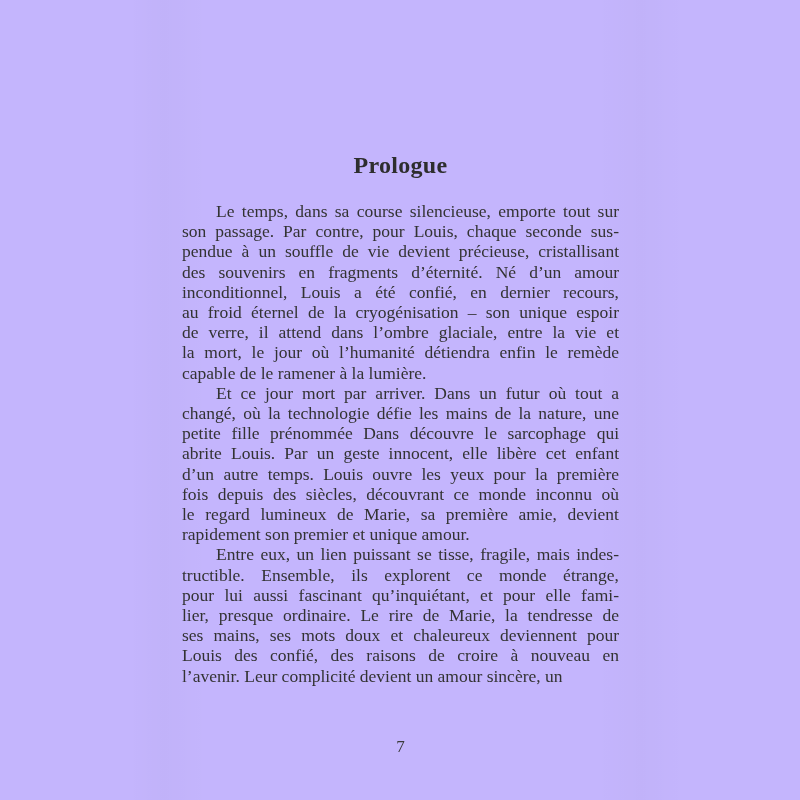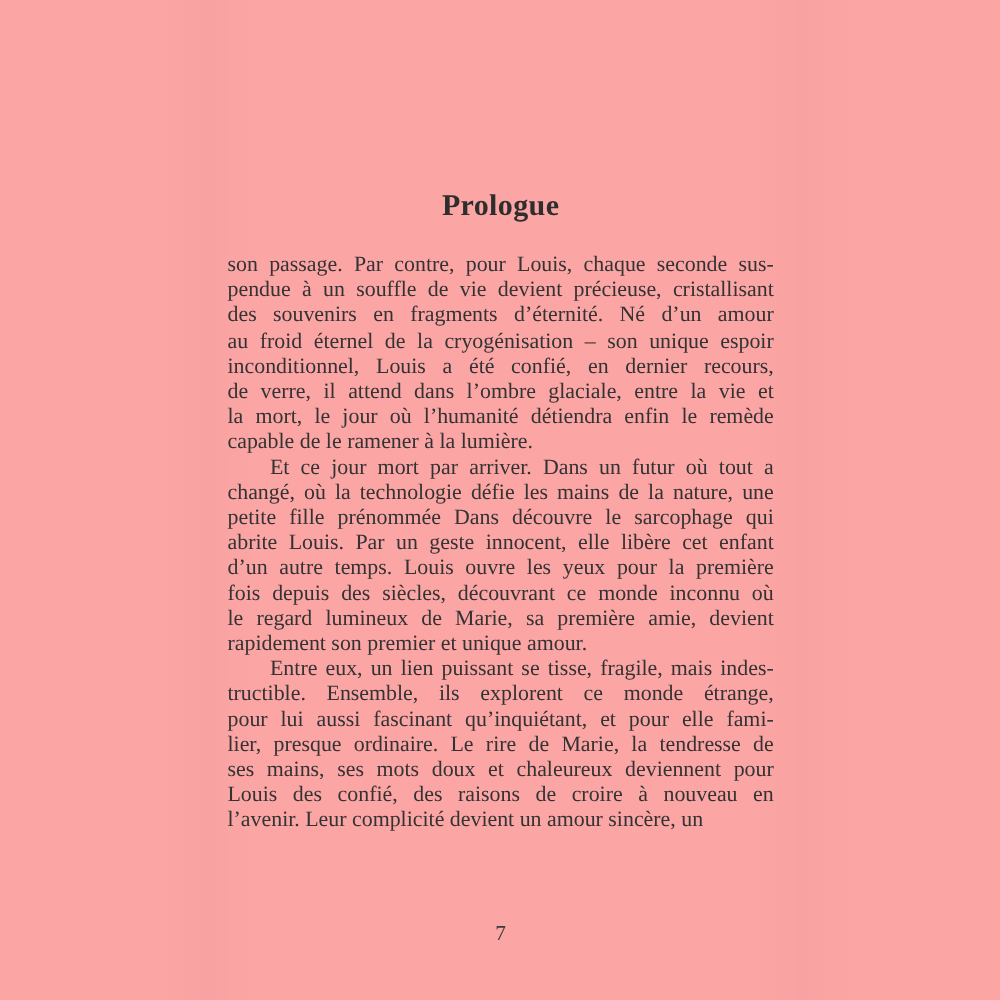--- a/index.html
+++ b/index.html
@@ -4,21 +4,21 @@
 <style>
   html, body { margin: 0; padding: 0; }
   body {
     width: 800px; height: 800px;
     background: #ffffff;
     font-family: "Liberation Serif", "DejaVu Serif", serif;
   }
   .canvas {
     position: relative;
     width: 800px; height: 800px;
-    background: #fca5a5;
+    background: #c4b5fd;
     overflow: hidden;
   }
   
   .streak {
     position: absolute; top: 0; height: 800px;
     pointer-events: none;
   }
   .streak.s1 { left: 128px; width: 80px;
     background: linear-gradient(90deg, rgba(0,0,0,0) 0%, rgba(0,0,0,0.015) 45%, rgba(0,0,0,0) 100%); }
   .streak.s2 { left: 596px; width: 90px;
@@ -65,25 +65,26 @@
 <body>
 
 <div class="canvas">
   <div class="streak s1"></div>
   <div class="streak s2"></div>
 
   <h1 class="chapter-title">Prologue</h1>
 
   <div class="body-text">
       <div class="paragraph">
+        <div class="line first">Le temps, dans sa course silencieuse, emporte tout sur</div>
         <div class="line">son passage. Par contre, pour Louis, chaque seconde sus-</div>
         <div class="line">pendue à un souffle de vie devient précieuse, cristallisant</div>
         <div class="line">des souvenirs en fragments d’éternité. Né d’un amour</div>
+        <div class="line">inconditionnel, Louis a été confié, en dernier recours,</div>
         <div class="line">au froid éternel de la cryogénisation – son unique espoir</div>
-        <div class="line">inconditionnel, Louis a été confié, en dernier recours,</div>
         <div class="line">de verre, il attend dans l’ombre glaciale, entre la vie et</div>
         <div class="line">la mort, le jour où l’humanité détiendra enfin le remède</div>
         <div class="line last">capable de le ramener à la lumière.</div>
       </div>
       <div class="paragraph">
         <div class="line first">Et ce jour mort par arriver. Dans un futur où tout a</div>
         <div class="line">changé, où la technologie défie les mains de la nature, une</div>
         <div class="line">petite fille prénommée Dans découvre le sarcophage qui</div>
         <div class="line">abrite Louis. Par un geste innocent, elle libère cet enfant</div>
         <div class="line">d’un autre temps. Louis ouvre les yeux pour la première</div>

